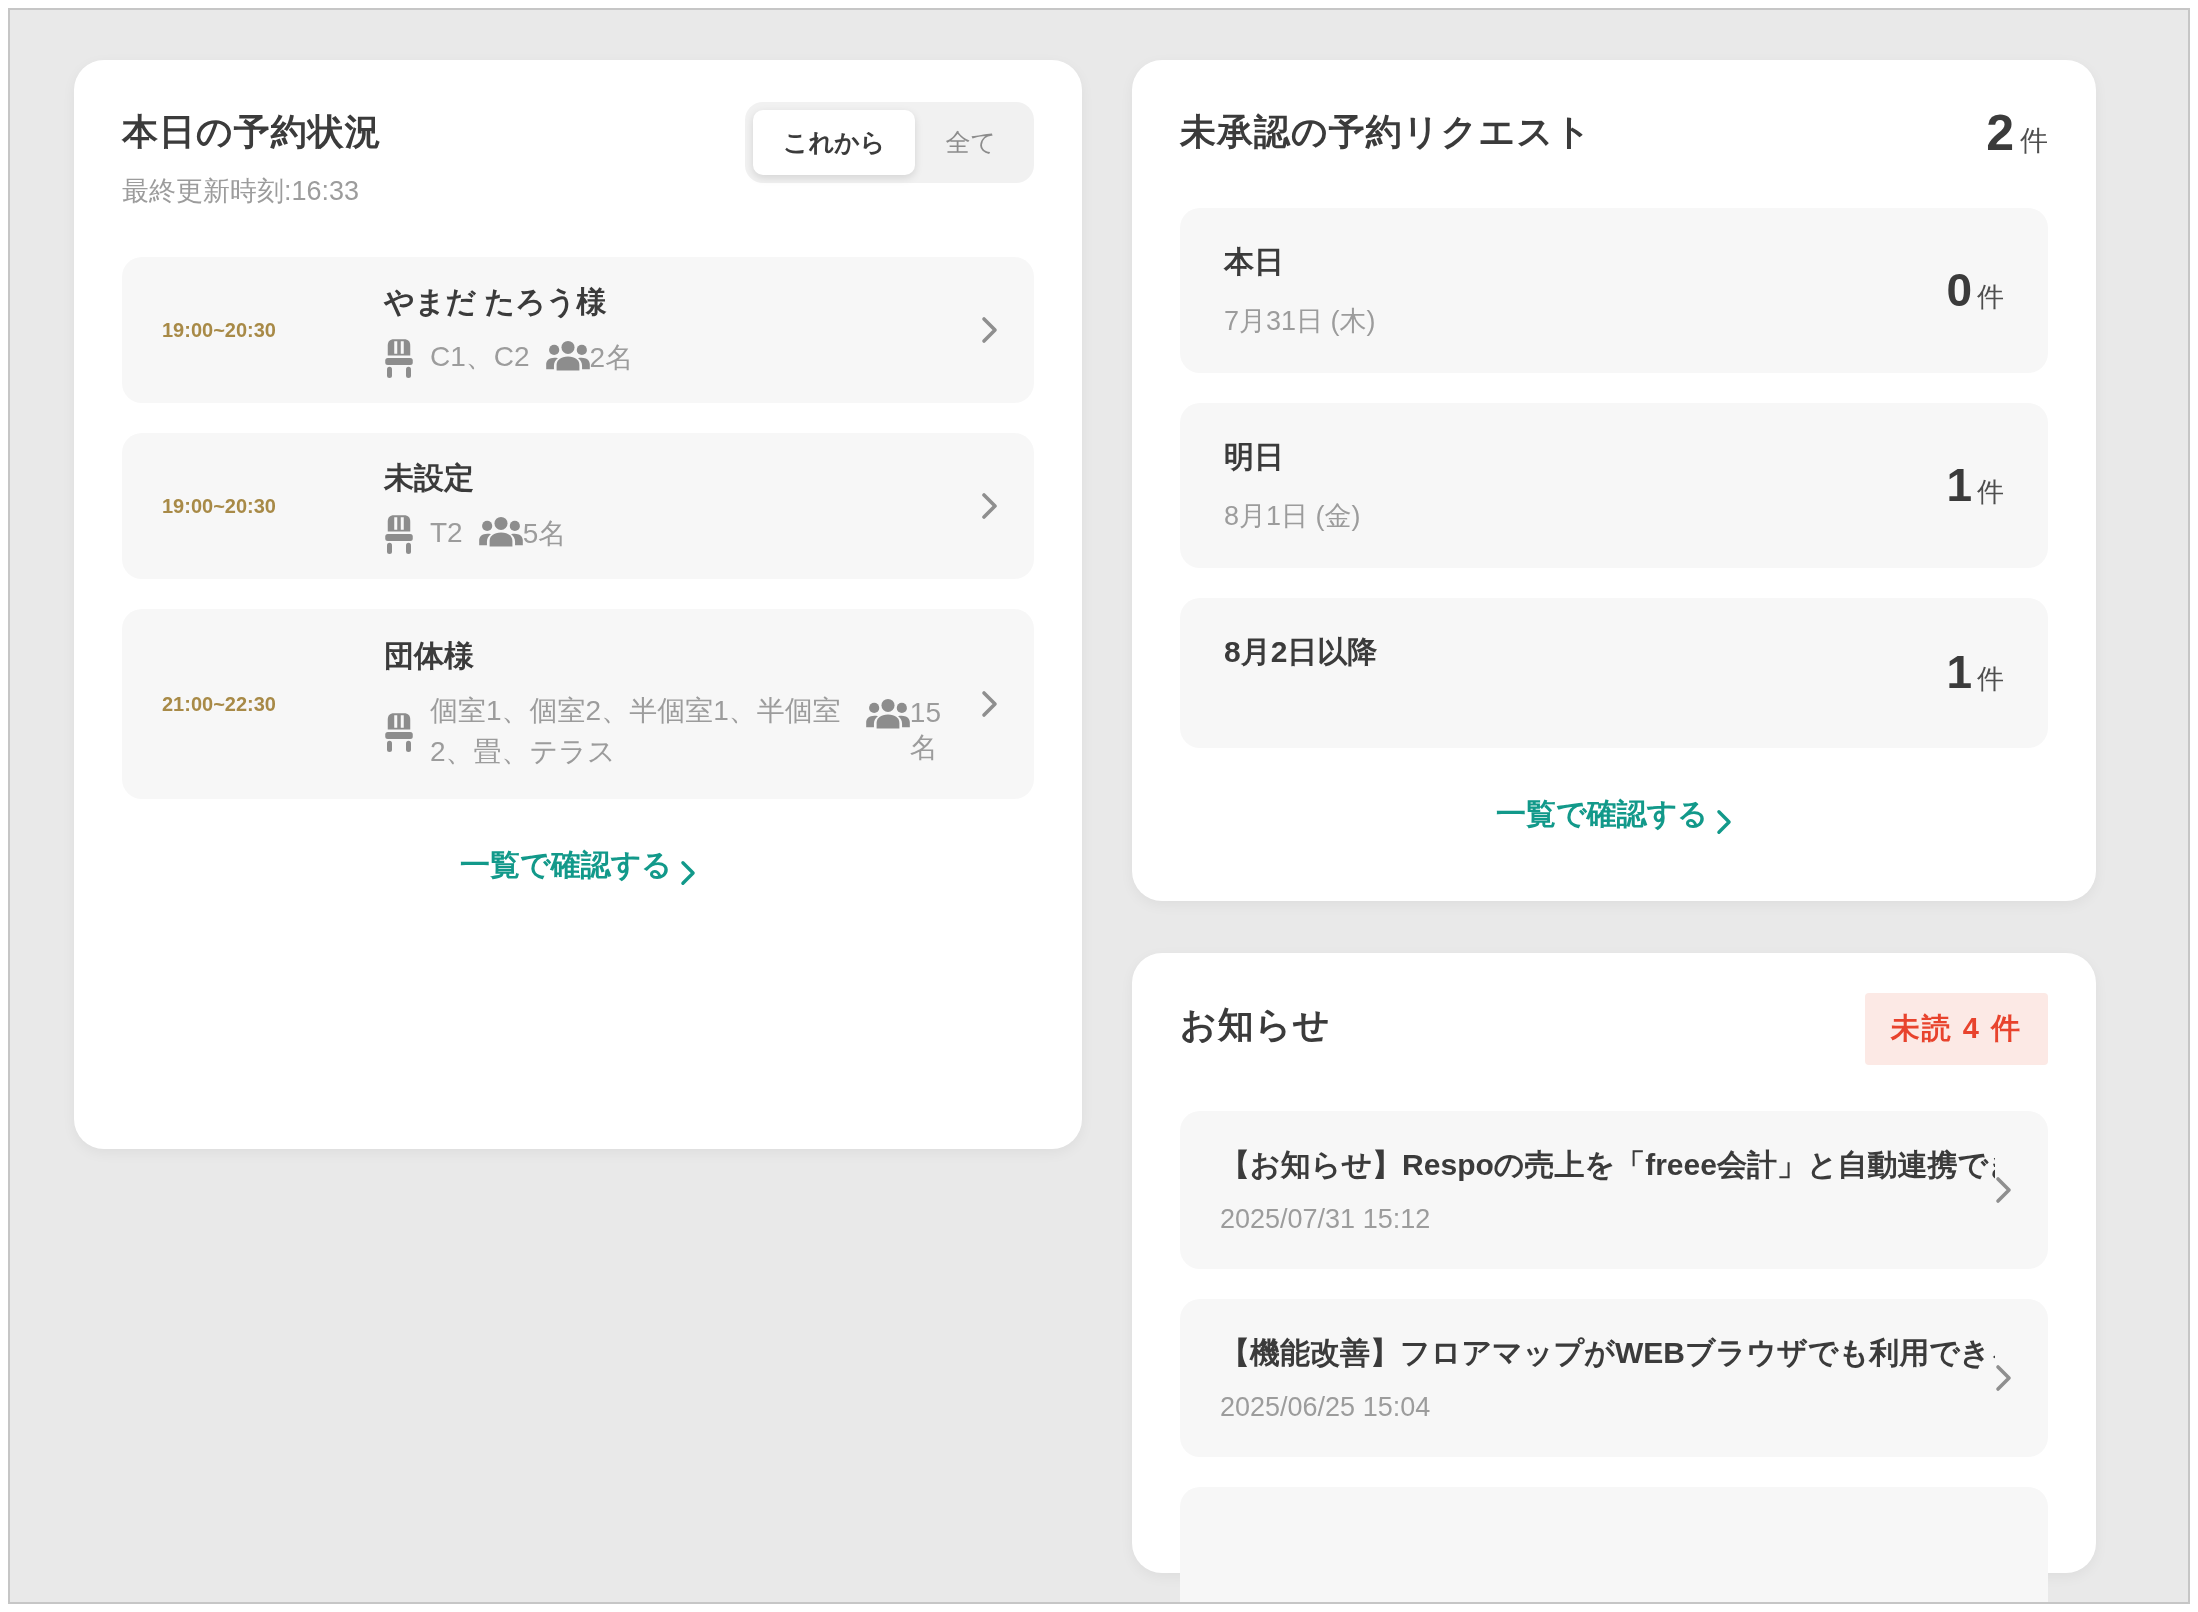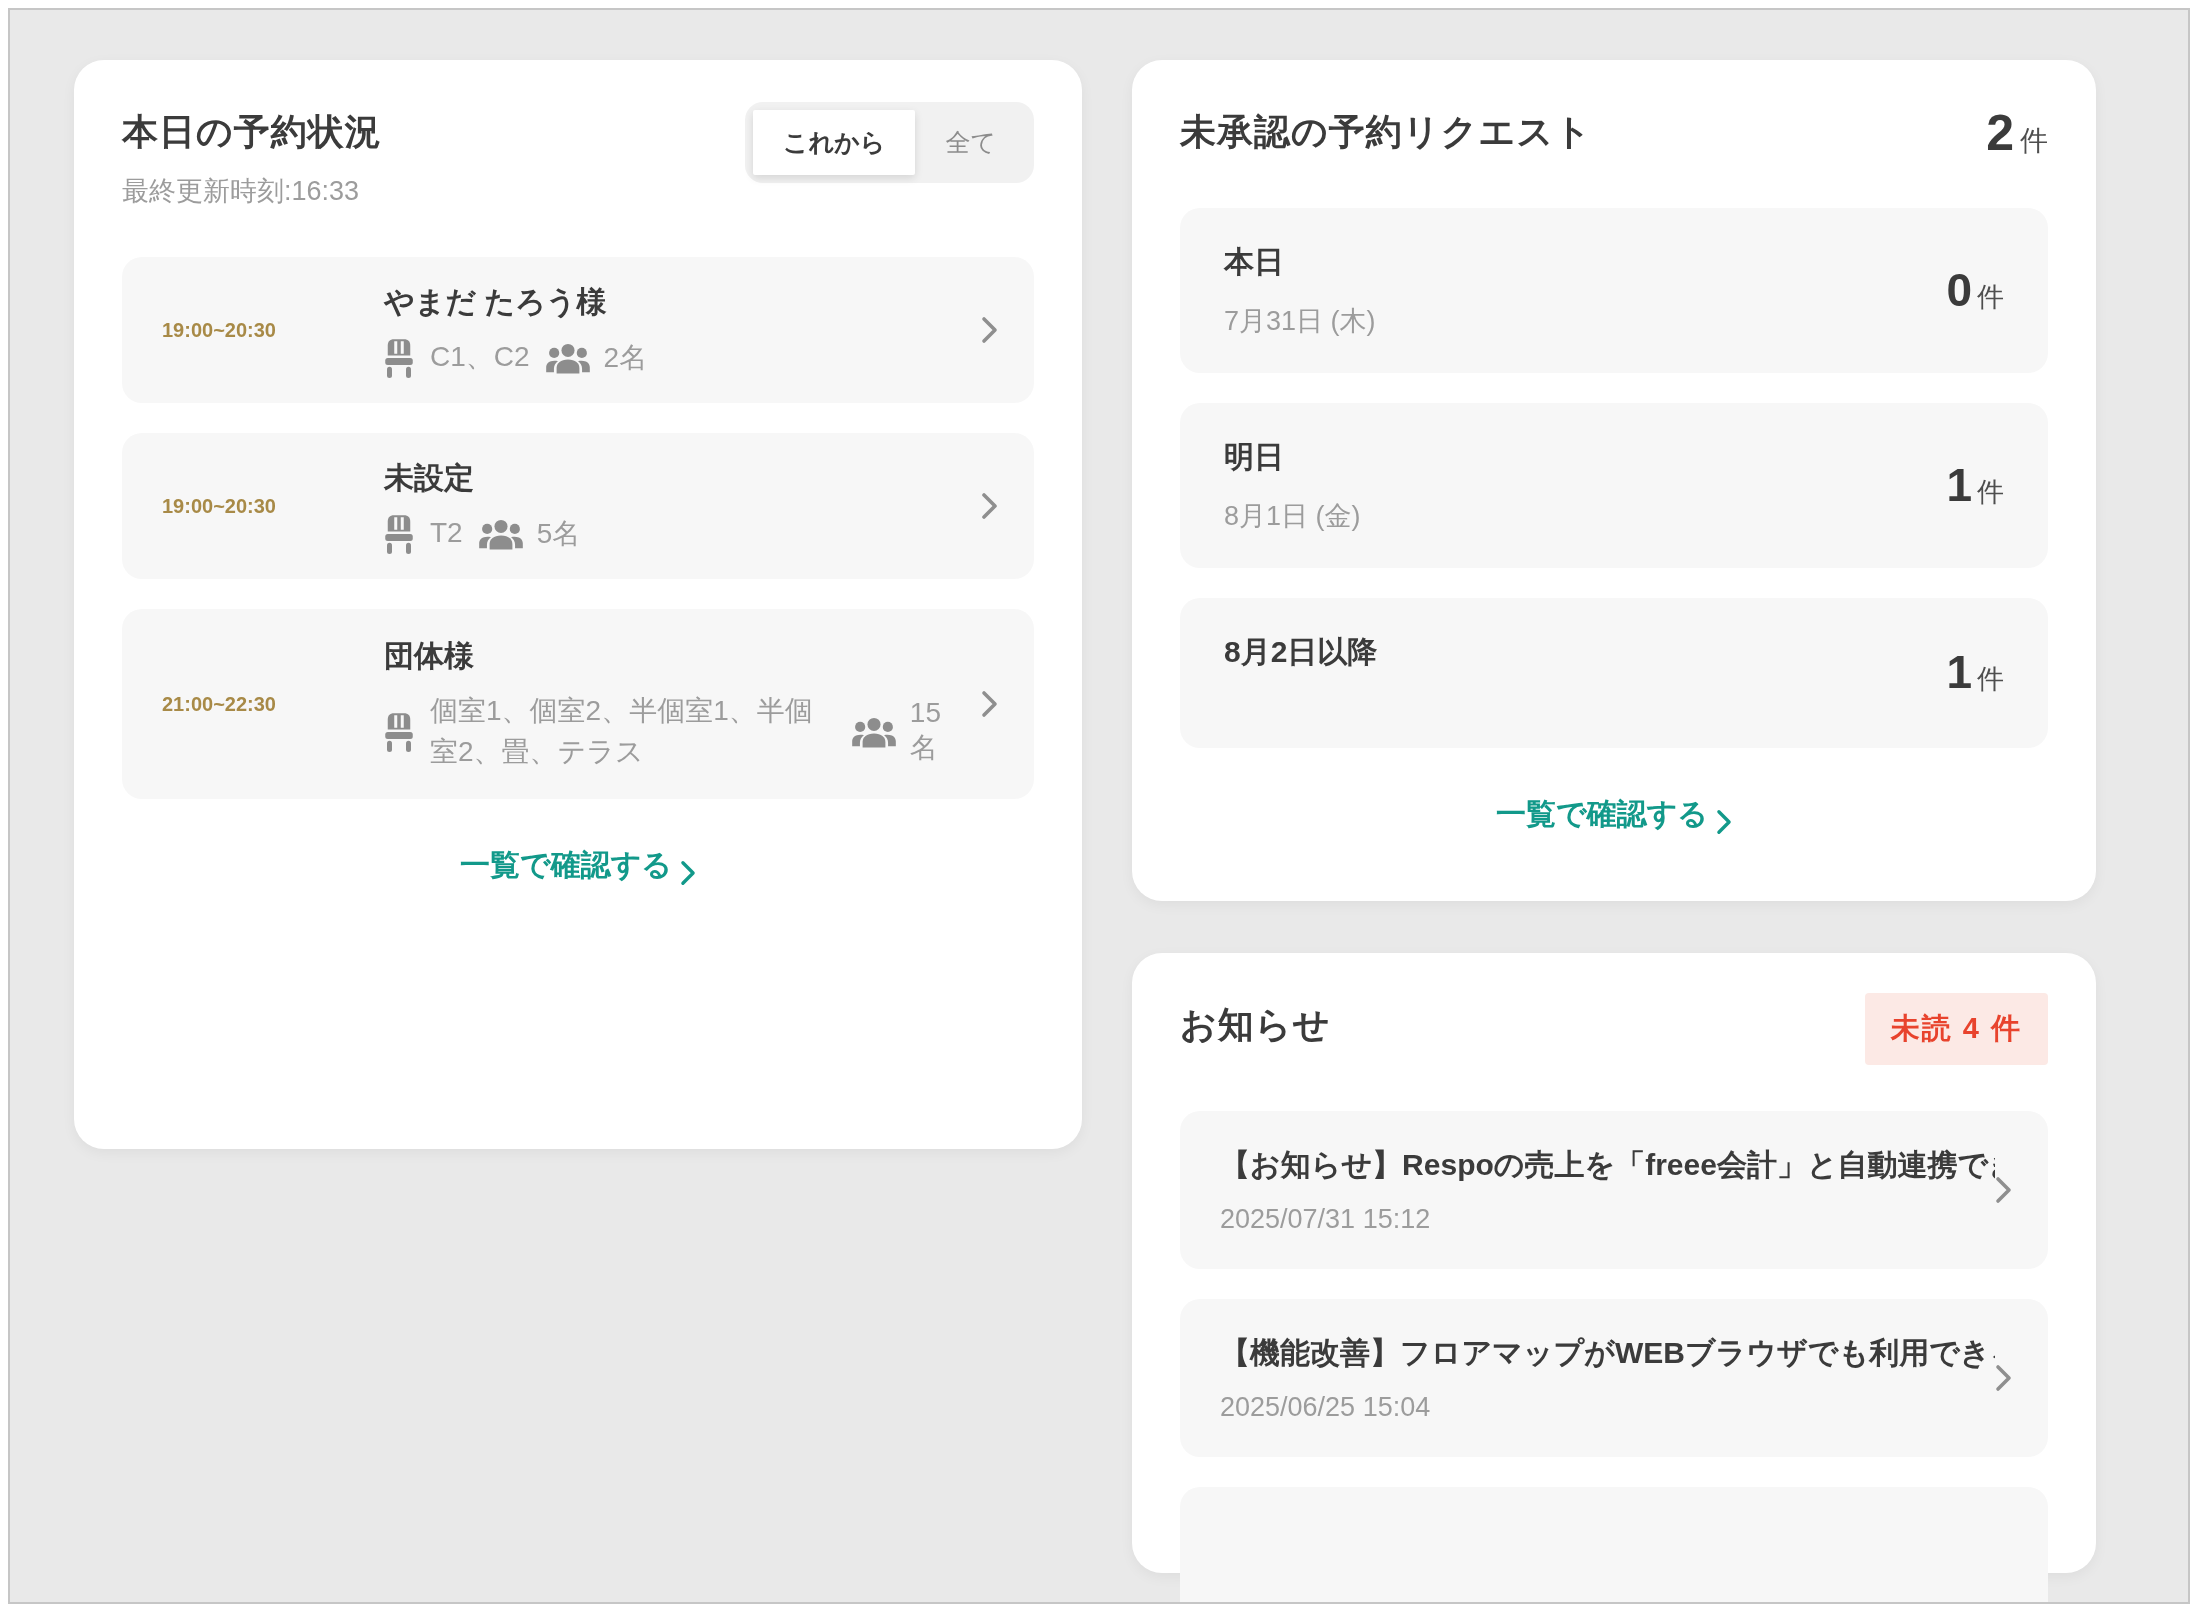--- a/index.html
+++ b/index.html
@@ -52,21 +52,21 @@
   h2.card-title { font-size:36px; font-weight:bold; color:var(--dark,#3B3B3B); letter-spacing:1px; }
   .updated { margin-top:16px; font-size:27px; color:var(--gray,#9C9C9C); }
   
   .toggle {
     background:#F1F1F1; border-radius:18px; padding:8px;
     display:flex; align-items:stretch; margin-top:-6px;
   }
   .seg {
     border:none; background:transparent; cursor:pointer;
     font-family:inherit; font-size:25px; color:#8C8C8C;
-    padding:20px 30px; border-radius:2px; line-height:1;
+    padding:20px 30px; border-radius:10px; line-height:1;
   }
   .seg.selected {
     background:#ffffff; color:var(--dark,#3B3B3B); font-weight:bold;
     box-shadow:0 3px 8px rgba(0,0,0,0.12);
   }
   
   .res-row {
     background:var(--row_bg,#F7F7F7); border-radius:20px;
     display:flex; align-items:center;
     padding:0 36px 0 40px; margin-top:30px; cursor:pointer;
@@ -74,21 +74,21 @@
   }
   .res-row.first { margin-top:48px; }
   .res-row.tall { height:190px; }
   .res-time { width:222px; flex:0 0 auto; font-size:20px; font-weight:bold; color:var(--gold,#A88A47); }
   .res-mid { flex:1 1 auto; min-width:0; }
   .res-name { font-size:30px; font-weight:bold; color:var(--dark,#3B3B3B); margin-bottom:14px; }
   .res-details { display:flex; align-items:center; gap:16px; color:var(--gray,#9B9B9B); font-size:28px; }
   .res-details .icon { flex:0 0 auto; display:flex; color:#8D8D8D; }
   .res-seats { line-height:1.45; }
   .res-row.tall .res-seats { max-width:620px; }
-  .guests-group { display:flex; align-items:center; gap:14px; }
+  .guests-group { display:flex; align-items:flex-start; gap:0; }
   .res-row.tall .guests-group { margin-left:auto; margin-right:40px; }
   .row-chevron { flex:0 0 auto; margin-left:auto; display:flex; color:#8F8F8F; }
   .res-row .row-chevron { margin-left:auto; }
   
   .list-link {
     border:none; background:none; cursor:pointer;
     display:flex; align-items:flex-end; gap:8px; margin:46px auto 0 auto;
     font-family:inherit; font-size:30px; font-weight:bold; color:var(--teal,#12998A);
   }
   .list-link svg { display:block; }

